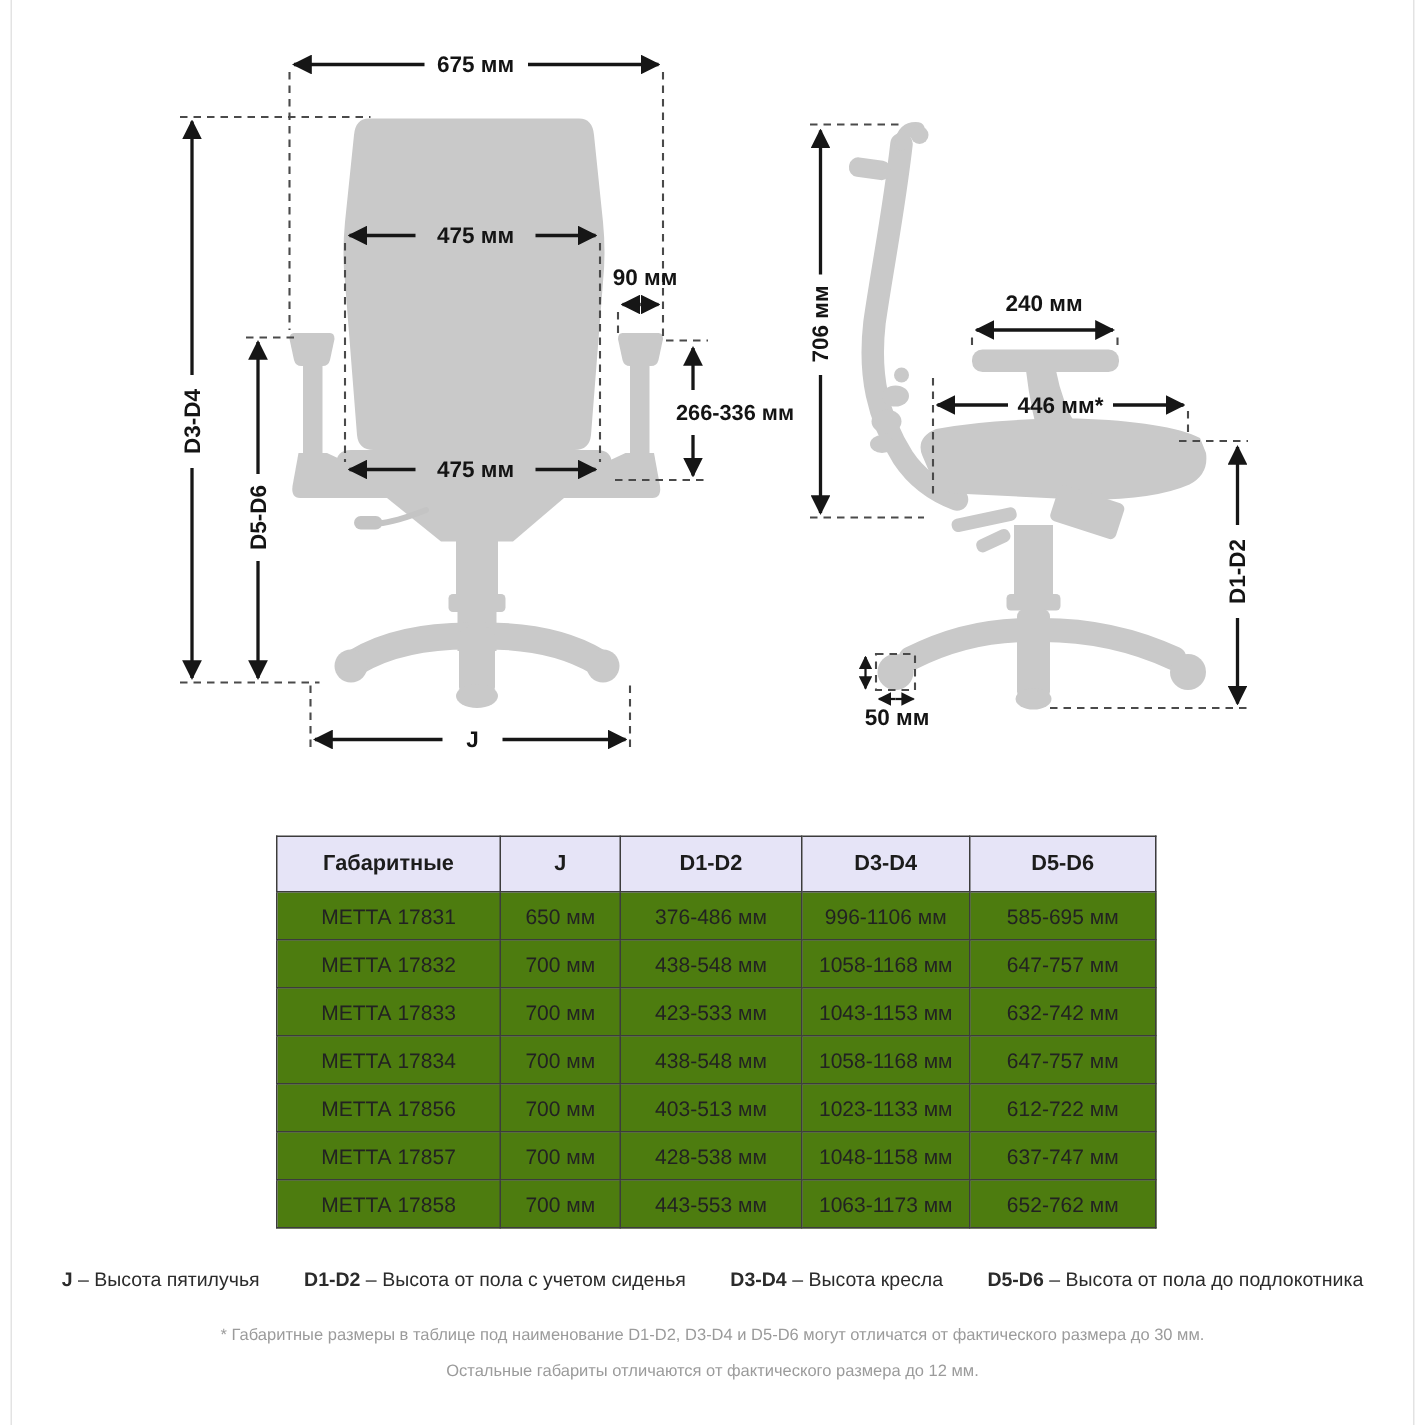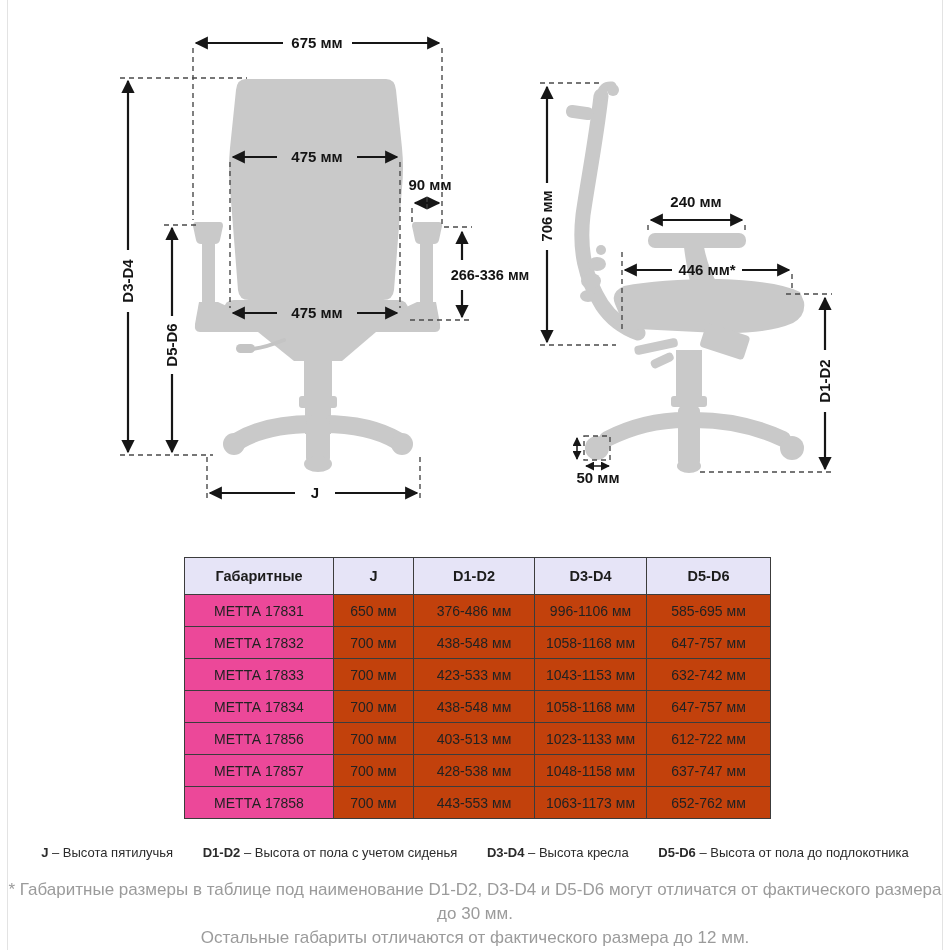--- a/index.html
+++ b/index.html
@@ -11,31 +11,31 @@
   #diagram-wrap{position:absolute;left:0;top:0;width:779px;height:545px;}
   svg text{font-family:"Liberation Sans", sans-serif;font-weight:bold;fill:#141414;}
   .dimtxt{font-size:15px;}
   .dimtxt-sm{font-size:14.5px;}
 
   #spec-table{position:absolute;left:184px;top:557px;border-collapse:collapse;
               table-layout:fixed;}
   #spec-table th,#spec-table td{border:1.6px solid #3c3c3c;text-align:center;
               vertical-align:middle;padding:0;}
   #spec-table th{height:36px;background:#e6e4f7;font-size:14.5px;font-weight:bold;color:#1c1c1c;}
-  #spec-table td{height:31px;background:#c2410c;font-size:14px;font-weight:normal;color:#222;}
-  #spec-table td.first{background:#ec4899;}
+  #spec-table td{height:31px;background:#4d7c0f;font-size:14px;font-weight:normal;color:#222;}
+  #spec-table td.first{background:#4d7c0f;}
 
   #legend-bar{position:absolute;left:0;top:845px;width:950px;text-align:center;
               font-size:13px;color:#2b2b2b;white-space:nowrap;}
   .legend-item{margin:0 13px;}
   .legend-term{font-weight:bold;}
   .legend-desc{font-weight:normal;}
 
   #footnote{position:absolute;left:0;top:878px;width:950px;text-align:center;
-            color:#9b9b9b;font-size:17px;line-height:24px;font-weight:normal;}
+            color:#9b9b9b;font-size:11px;line-height:24px;font-weight:normal;}
 </style>
 </head>
 <body>
 
 <div class="edge-line" id="edge-left"></div>
 <div class="edge-line" id="edge-right"></div>
 
 <div id="diagram-wrap">
 <svg width="950" height="545" viewBox="0 0 950 545">
   <defs>

